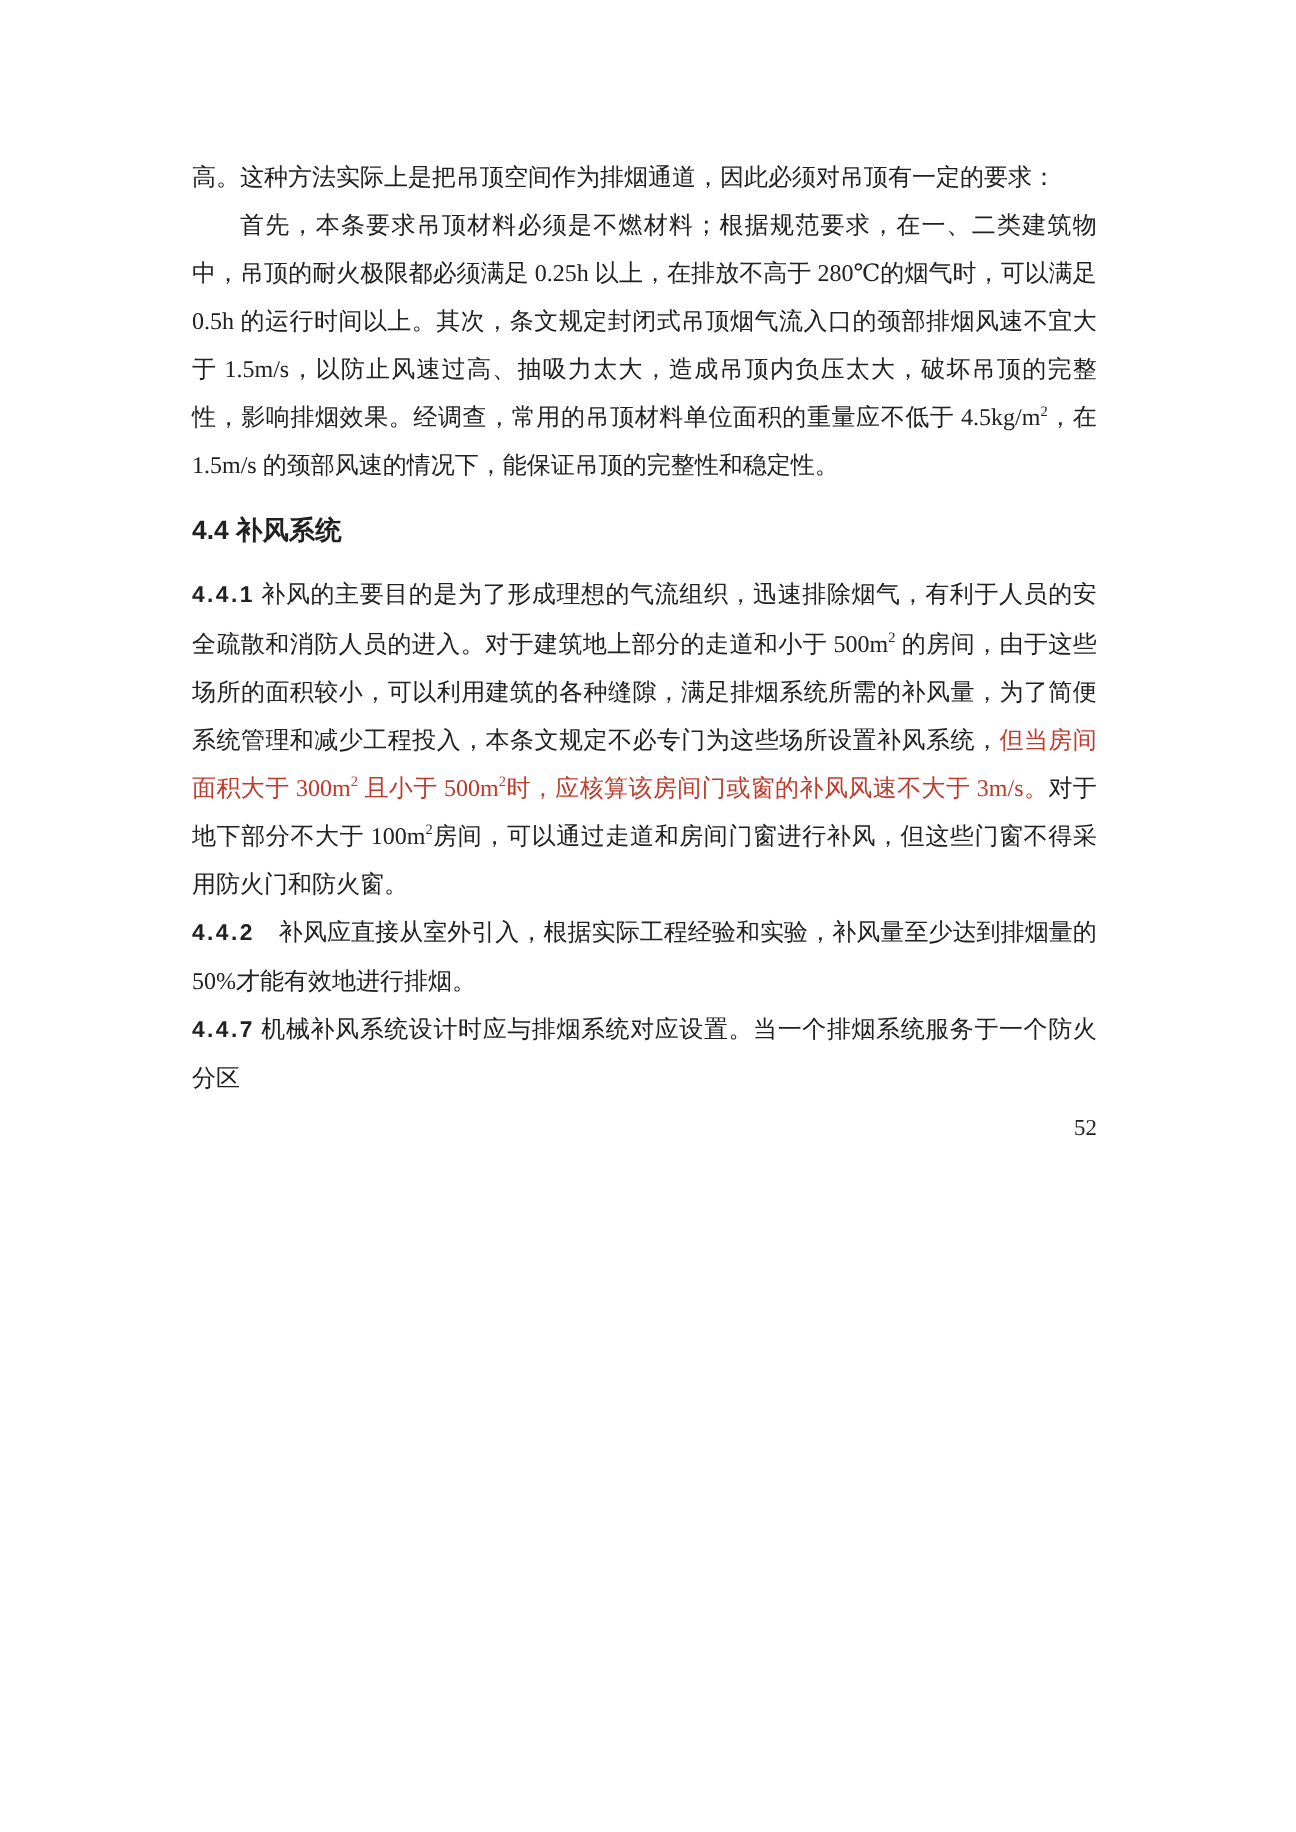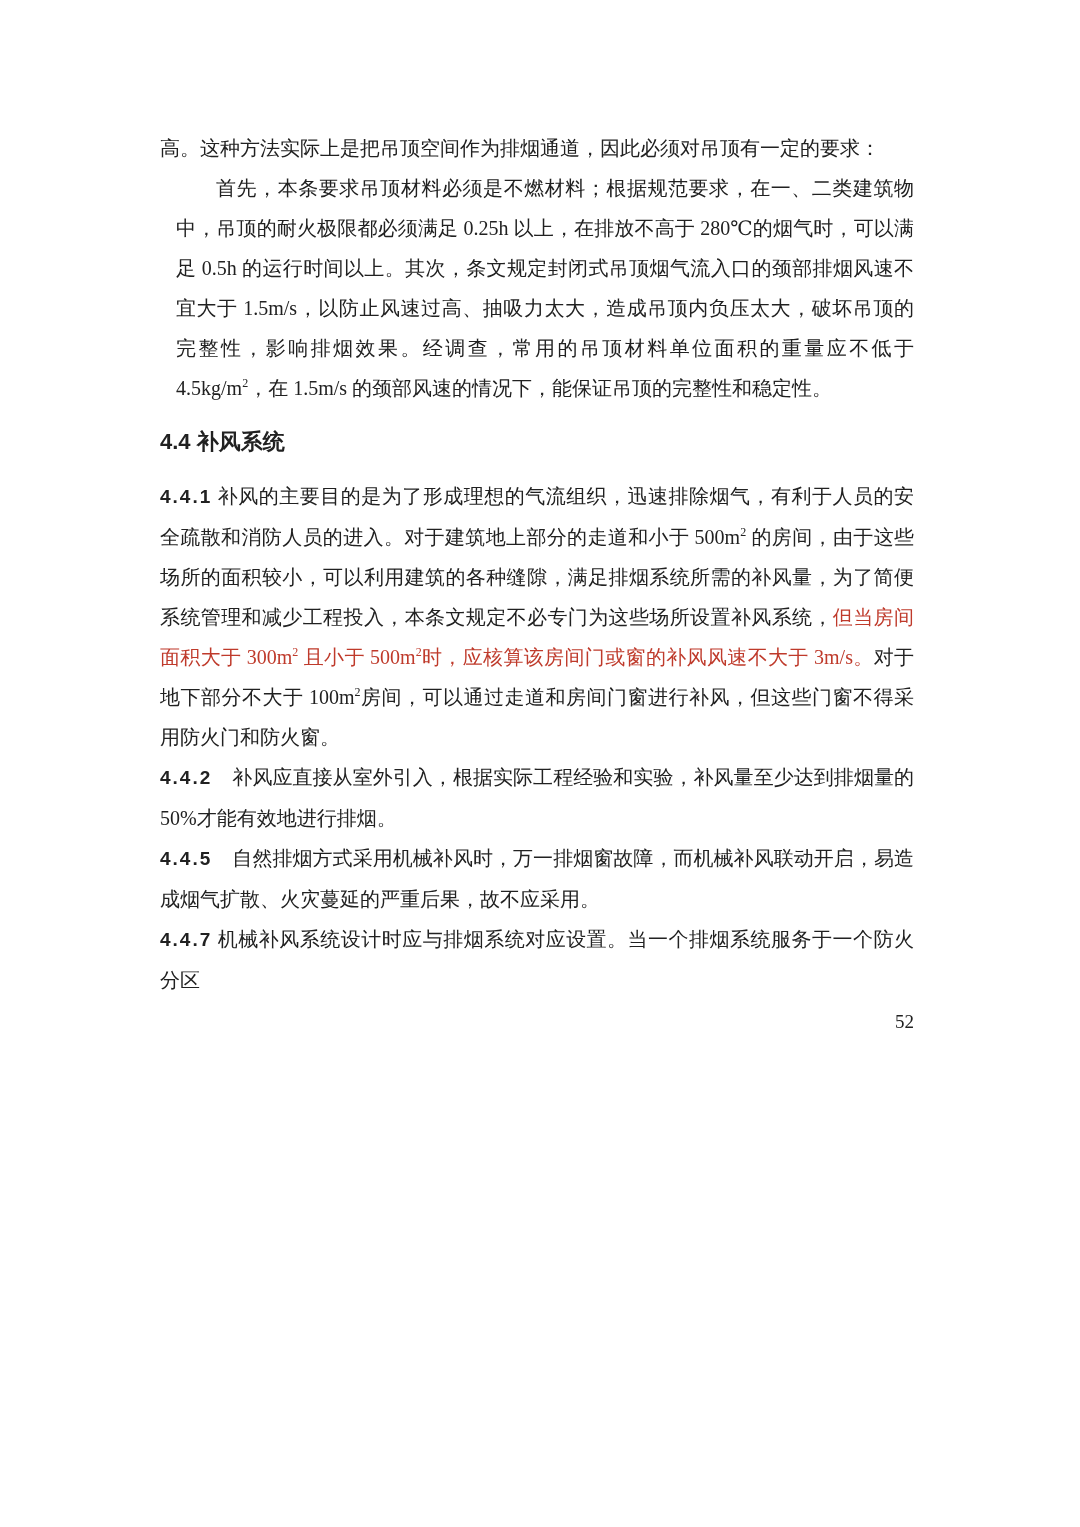--- a/index.html
+++ b/index.html
@@ -20,21 +20,21 @@
     left:160px;top:128px;
     width:754px;
   }
   .doc-para{
     margin:0;
     font-size:20px;
     line-height:40px;
     text-align:justify;
     color:var(--ink);
   }
-  .doc-para.indent{ text-indent:2em;margin-left:16px; }
+  .doc-para.indent{ text-indent:2em; }
   .doc-heading{
     margin:14px 0;
     font-size:22px;
     line-height:40px;
     text-align:left;
     font-weight:bold;
     color:var(--ink);
     font-family:"Liberation Sans","DejaVu Sans",sans-serif;
   }
   .run{ white-space:pre-wrap; }
@@ -63,17 +63,16 @@
 </head>
 <body>
 
 <div class="sheet">
   <div class="content">
       <p class="doc-para"><span class="run">高。这种方法实际上是把吊顶空间作为排烟通道，因此必须对吊顶有一定的要求：</span></p>
       <p class="doc-para indent"><span class="run">首先，本条要求吊顶材料必须是不燃材料；根据规范要求，在一、二类建筑物中，吊顶的耐火极限都必须满足 0.25h 以上，在排放不高于 280℃的烟气时，可以满足 0.5h 的运行时间以上。其次，条文规定封闭式吊顶烟气流入口的颈部排烟风速不宜大于 1.5m/s，以防止风速过高、抽吸力太大，造成吊顶内负压太大，破坏吊顶的完整性，影响排烟效果。经调查，常用的吊顶材料单位面积的重量应不低于 4.5kg/m</span><span class="run sup">2</span><span class="run">，在 1.5m/s 的颈部风速的情况下，能保证吊顶的完整性和稳定性。</span></p>
       <h2 class="doc-heading"><span class="run">4.4 补风系统</span></h2>
       <p class="doc-para"><span class="run num">4.4.1</span><span class="run"> 补风的主要目的是为了形成理想的气流组织，迅速排除烟气，有利于人员的安全疏散和消防人员的进入。对于建筑地上部分的走道和小于 500m</span><span class="run sup">2</span><span class="run"> 的房间，由于这些场所的面积较小，可以利用建筑的各种缝隙，满足排烟系统所需的补风量，为了简便系统管理和减少工程投入，本条文规定不必专门为这些场所设置补风系统，</span><span class="run red">但当房间面积大于 300m</span><span class="run red sup">2</span><span class="run red"> 且小于 500m</span><span class="run red sup">2</span><span class="run red">时，应核算该房间门或窗的补风风速不大于 3m/s。</span><span class="run">对于地下部分不大于 100m</span><span class="run sup">2</span><span class="run">房间，可以通过走道和房间门窗进行补风，但这些门窗不得采用防火门和防火窗。</span></p>
       <p class="doc-para"><span class="run num">4.4.2</span><span class="run">　补风应直接从室外引入，根据实际工程经验和实验，补风量至少达到排烟量的 50%才能有效地进行排烟。</span></p>
-      <p class="doc-para"><span class="run num">4.4.5</span><span class="run">　自然排烟方式采用机械补风时，万一排烟窗故障，而机械补风联动开启，易造成烟气扩散、火灾蔓延的严重后果，故不应采用。</span></p>
       <p class="doc-para"><span class="run num">4.4.7</span><span class="run"> 机械补风系统设计时应与排烟系统对应设置。当一个排烟系统服务于一个防火分区</span></p>
     </div>
   <div class="page-number">52</div>
 </div>
 
 </body></html>

